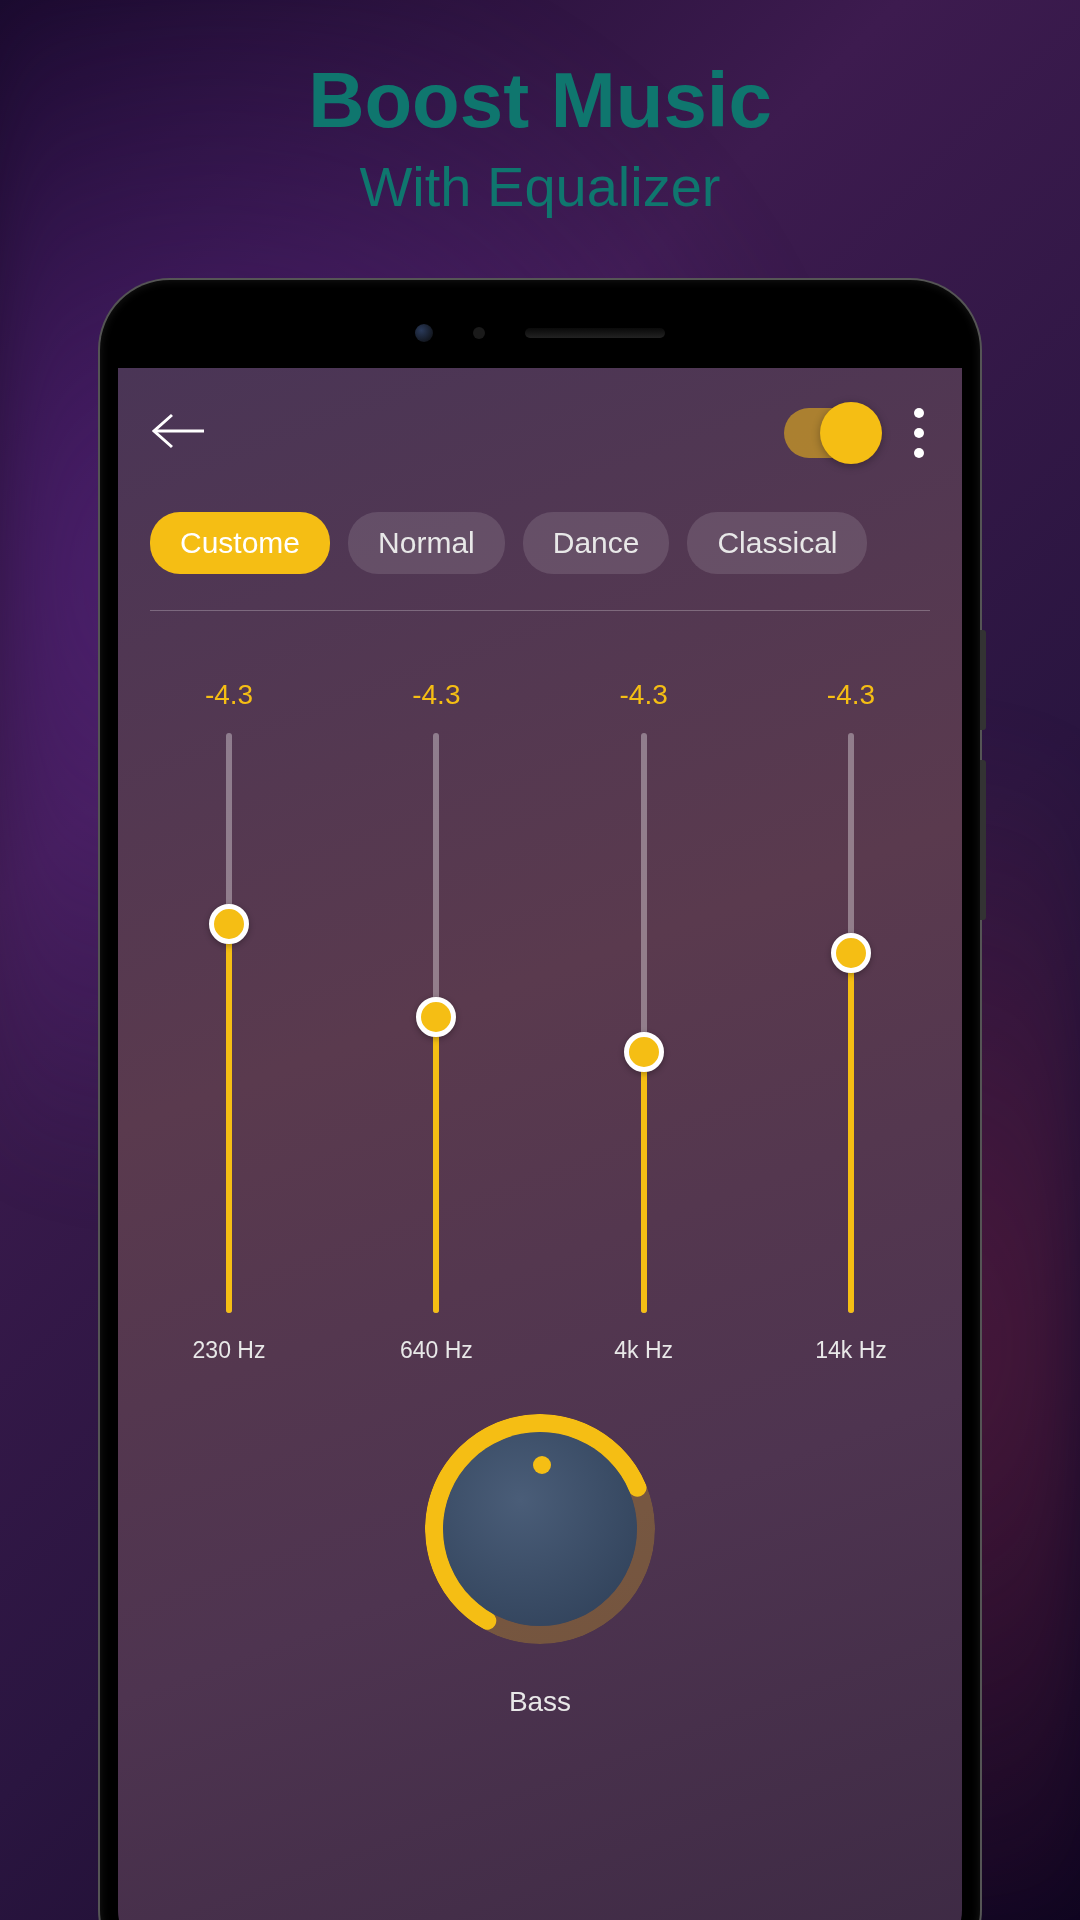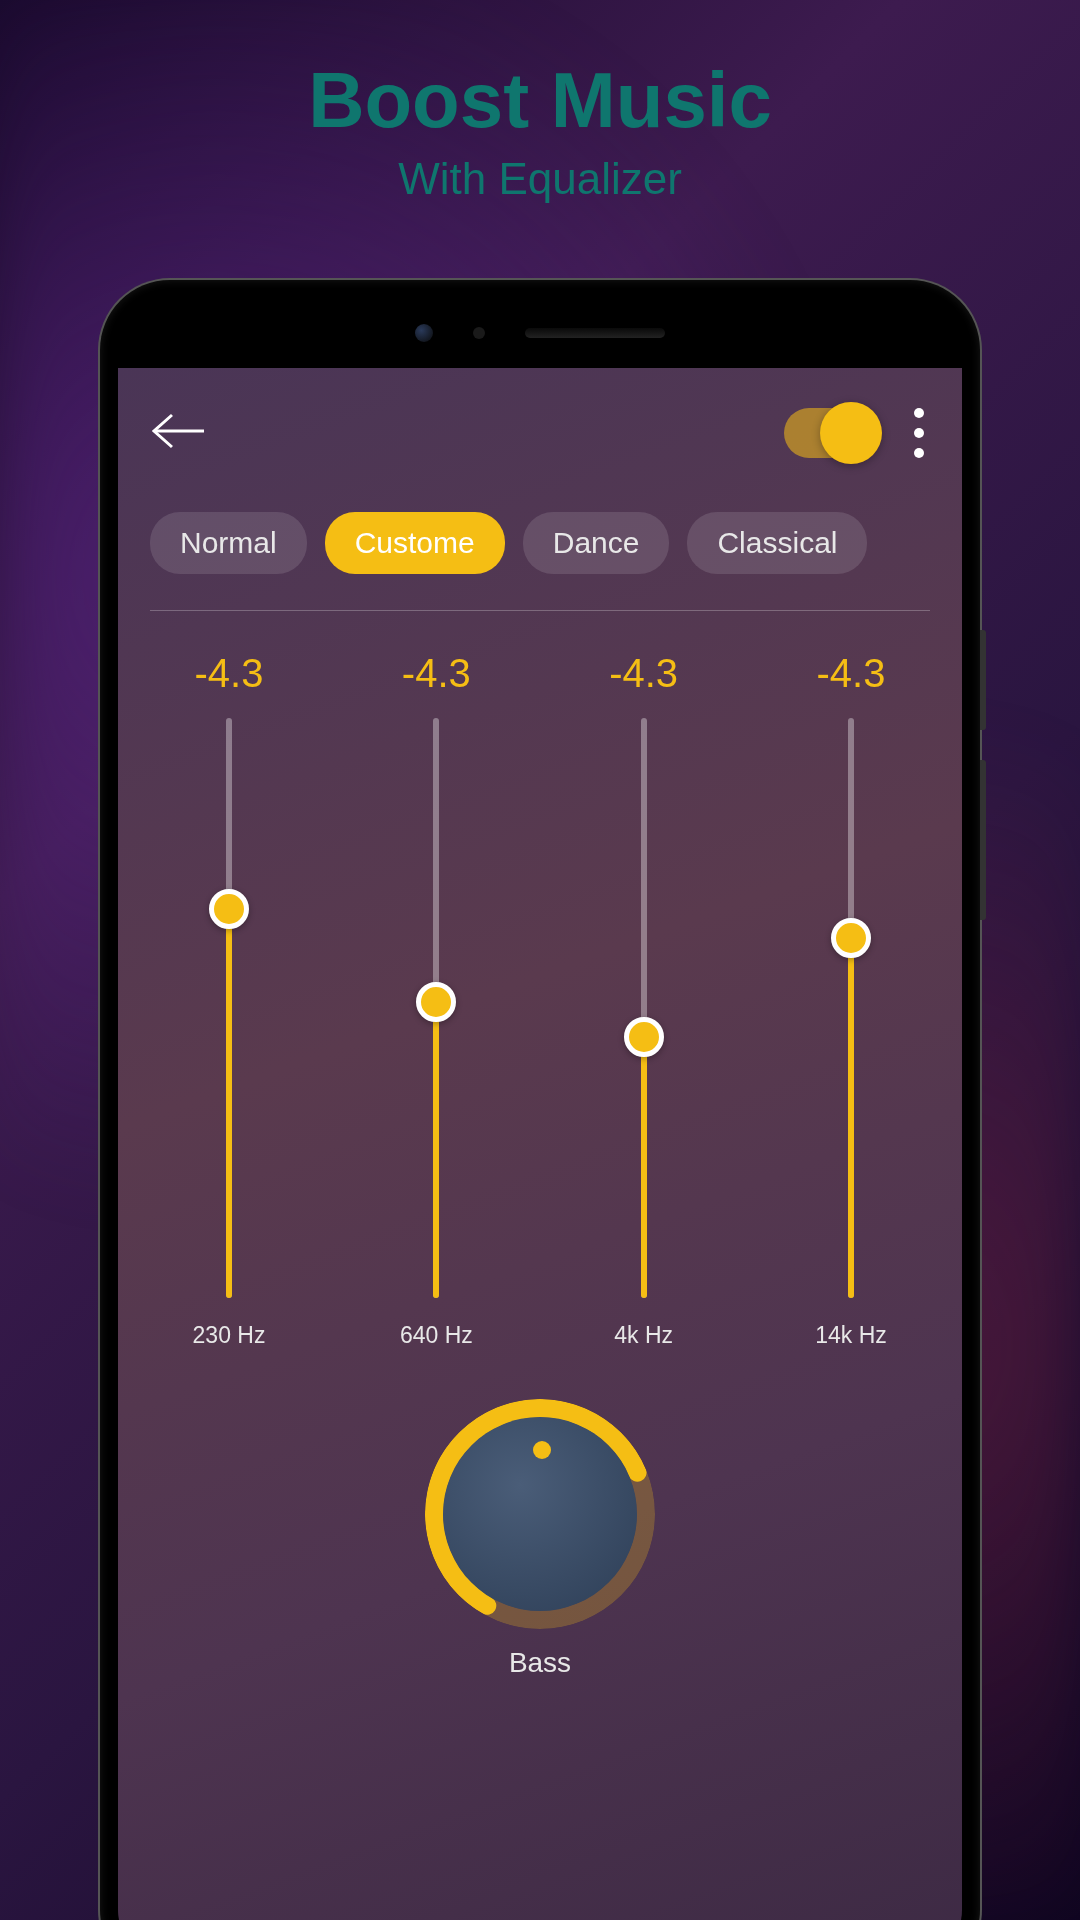--- a/index.html
+++ b/index.html
@@ -27,21 +27,21 @@
   margin-top: 55px;
   color: #0f766e;
 }
 
 .promo-title {
   font-size: 78px;
   font-weight: 700;
 }
 
 .promo-subtitle {
-  font-size: 44px;
+  font-size: 56px;
   font-weight: 400;
   margin-top: 8px;
 }
 
 .phone-frame {
   position: absolute;
   left: 50%;
   top: 280px;
   transform: translateX(-50%);
   width: 880px;
@@ -169,22 +169,23 @@
 
 .band {
   display: flex;
   flex-direction: column;
   align-items: center;
   width: 130px;
 }
 
 .band-value {
   color: #f5be14;
-  font-size: 40px;
+  font-size: 28px;
   font-weight: 500;
+  margin-top: 28px;
 }
 
 .slider-track {
   margin-top: 22px;
   width: 6px;
   height: 580px;
   background: rgba(255,255,255,0.35);
   border-radius: 3px;
   position: relative;
 }
@@ -219,20 +220,21 @@
 .knobs {
   display: flex;
   justify-content: space-around;
   margin-top: 50px;
 }
 
 .knob-group {
   display: flex;
   flex-direction: column;
   align-items: center;
+  gap: 24px;
 }
 
 .knob {
   width: 230px;
   height: 230px;
   border-radius: 50%;
   position: relative;
   cursor: pointer;
 }
 
@@ -305,22 +307,22 @@
         </div>
         <div class="dots">
           <span></span>
             <span></span>
             <span></span>
         </div>
       </div>
     </div>
 
     <div class="presets" id="presets">
+        <div class="preset active">Custome</div>
         <div class="preset">Normal</div>
-        <div class="preset active">Custome</div>
         <div class="preset">Dance</div>
         <div class="preset">Classical</div>
       </div>
 
     <div class="divider"></div>
 
     <div class="eq-bands" id="eq-bands">
         <div class="band">
           <div class="band-value">-4.3</div>
           <div class="slider-track">

